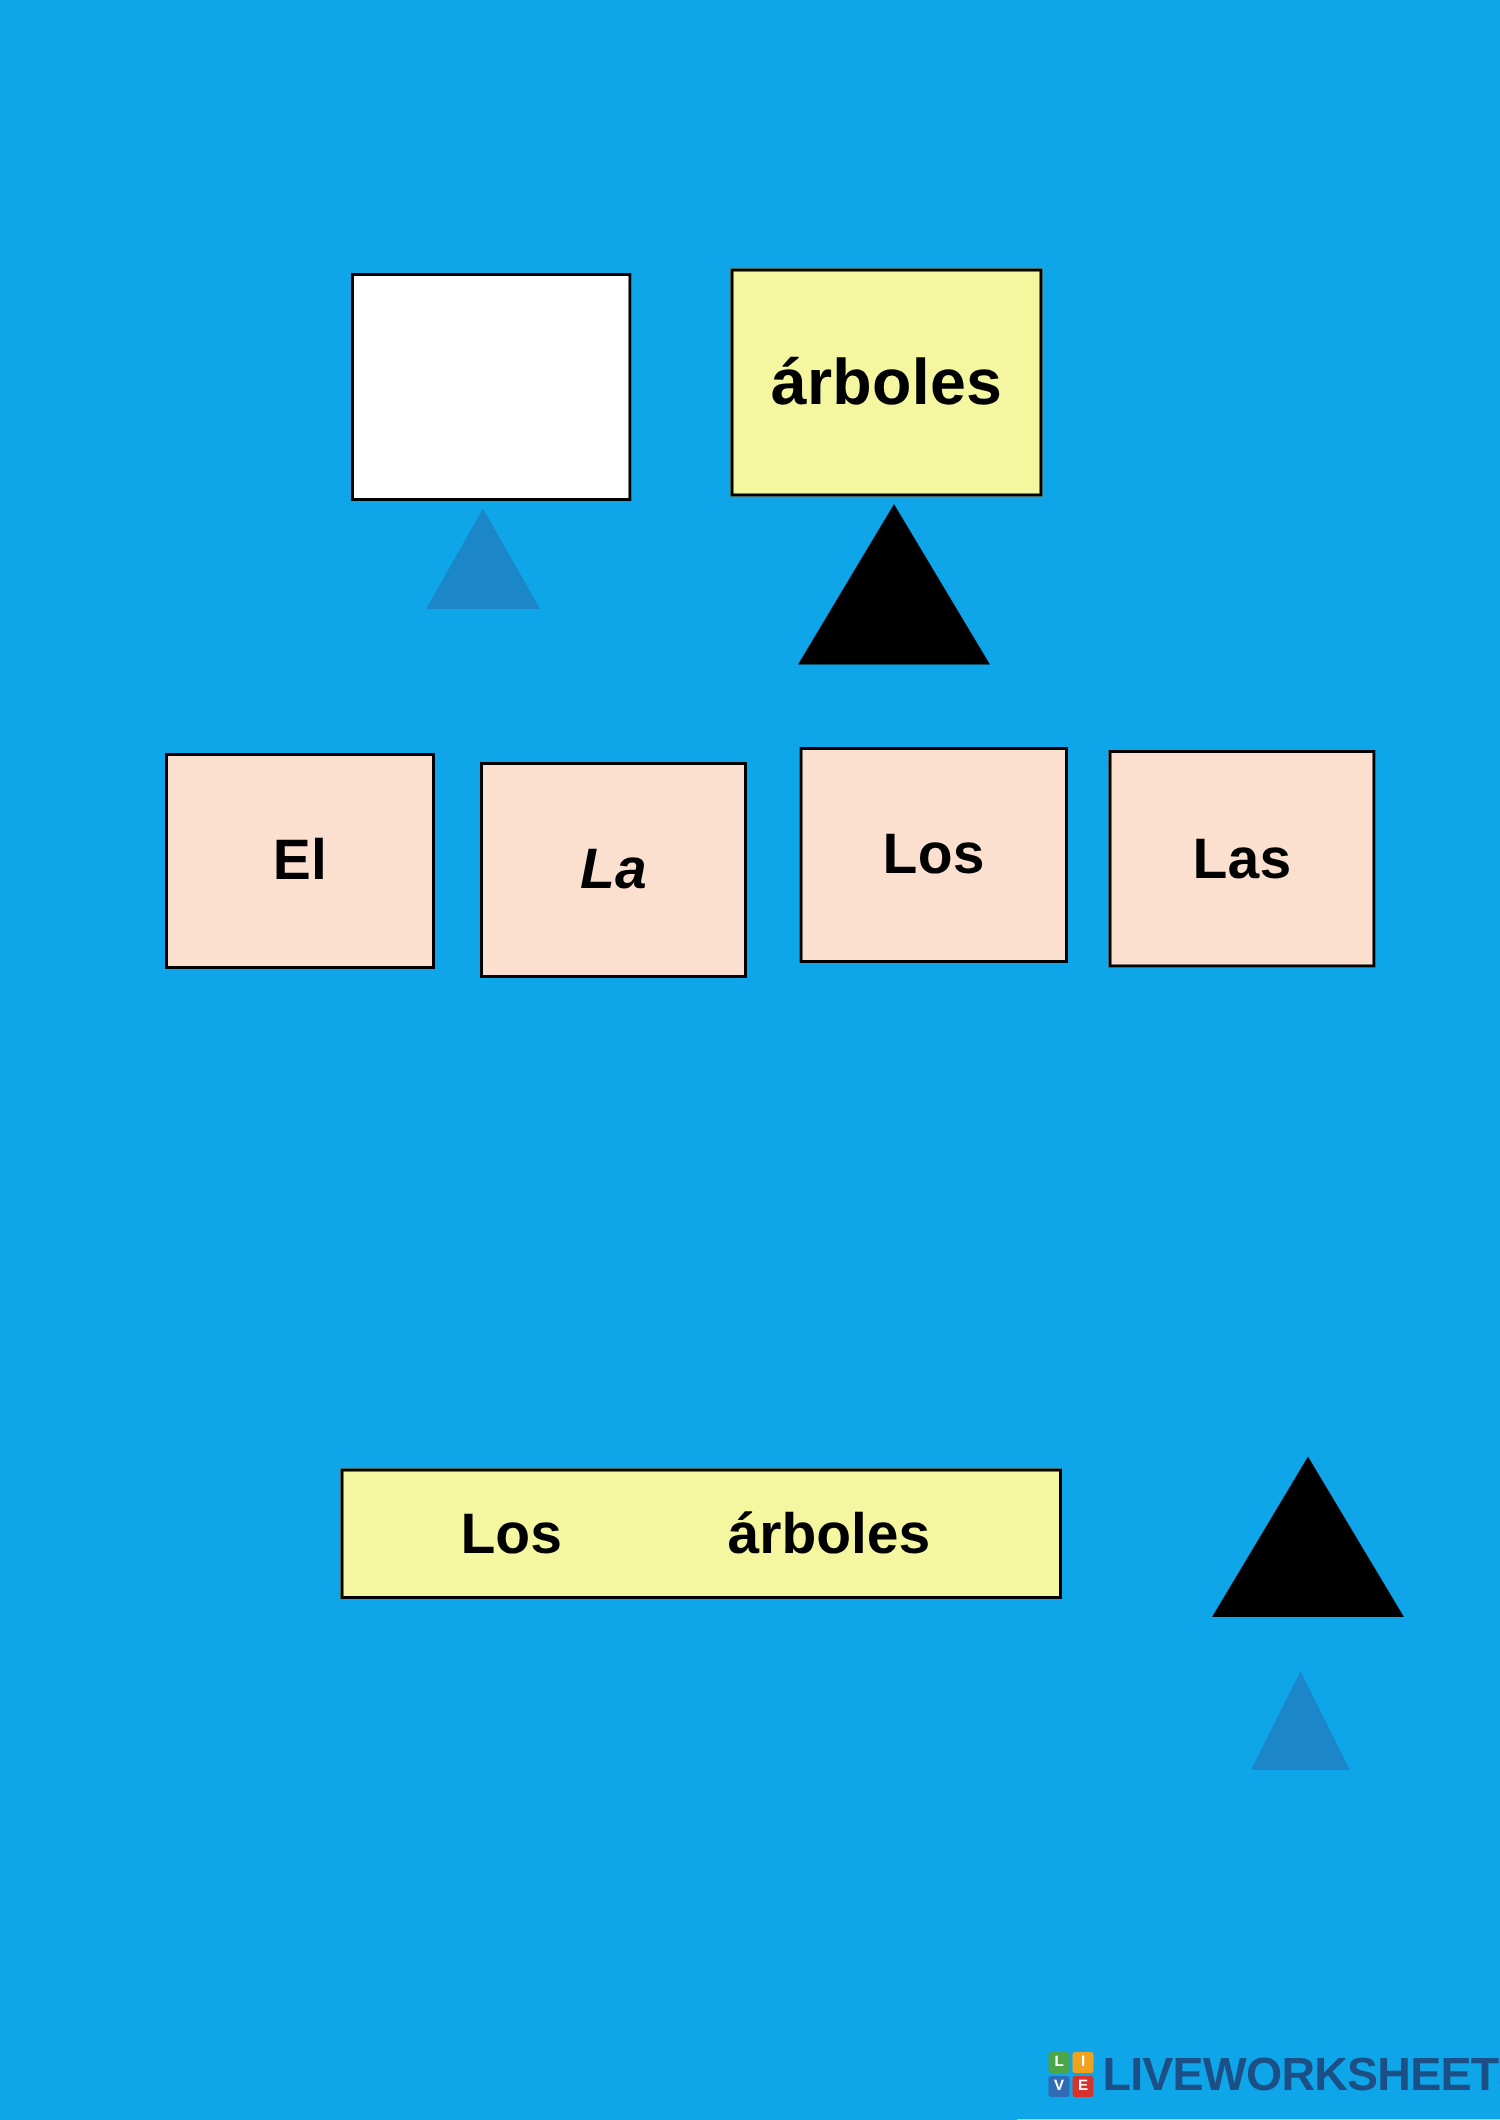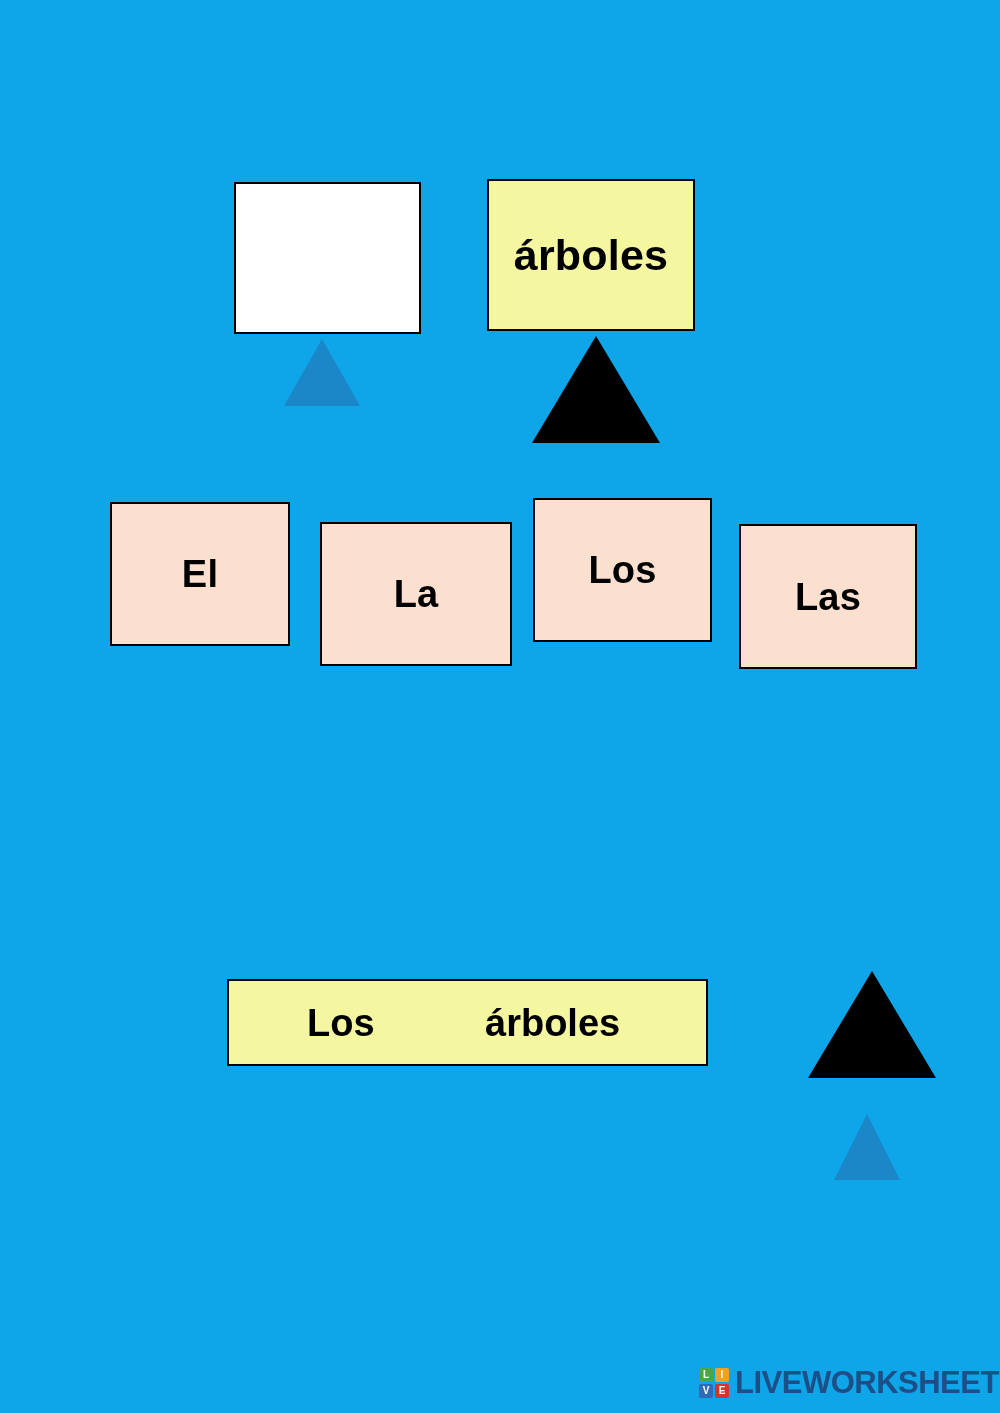--- a/index.html
+++ b/index.html
@@ -114,25 +114,25 @@
               border-bottom-color:#1b87c9;"></div>
 
   <div class="card yellow" style="left:487px; top:179px; width:208px; height:152px; font-size:43px;">árboles</div>
 
   <div class="tri" style="left:532px; top:336px;
               border-width:0 64px 107px 64px;
               border-bottom-color:#000000;"></div>
 
   <div class="card peach" style="left:110px; top:502px; width:180px; height:144px; font-size:38px;">El</div>
 
-  <div class="card peach" style="left:320px; top:522px; width:192px; height:144px; font-size:38px;">La</div>
+  <div class="card peach" style="left:320px; top:508px; width:178px; height:144px; font-size:38px;font-style:italic;">La</div>
 
   <div class="card peach" style="left:533px; top:498px; width:179px; height:144px; font-size:38px;">Los</div>
 
-  <div class="card peach" style="left:739px; top:500px; width:178px; height:145px; font-size:38px;margin-top:24px;">Las</div>
+  <div class="card peach" style="left:739px; top:500px; width:178px; height:145px; font-size:38px;">Las</div>
 
   <div class="banner" style="left:227px; top:979px; width:481px; height:87px;">
     <span class="slot-word" style="left:78px; font-size:38px;">Los</span>
     <span class="slot-word" style="left:256px; font-size:38px;">árboles</span>
   </div>
 
   <div class="tri" style="left:808px; top:971px;
               border-width:0 64px 107px 64px;
               border-bottom-color:#000000;"></div>
 

